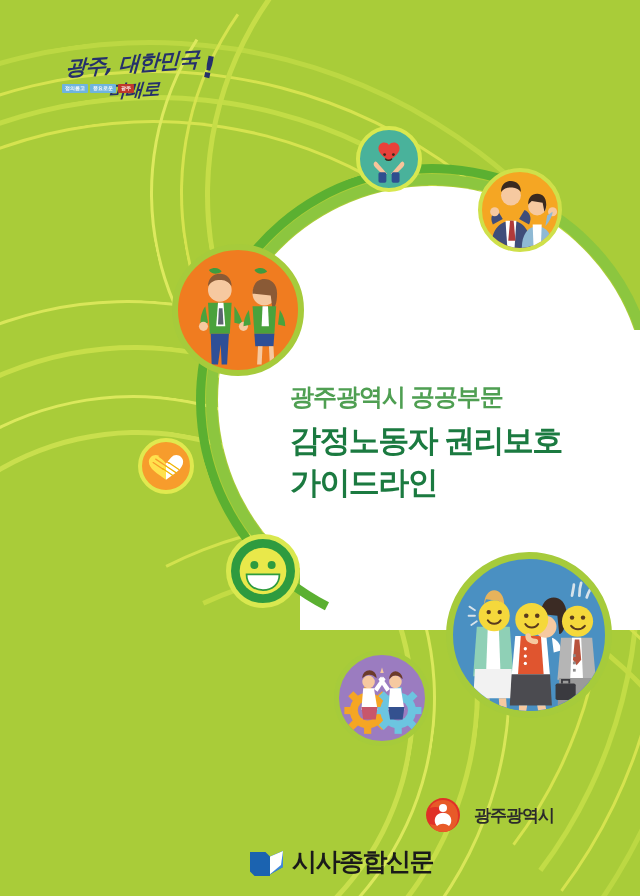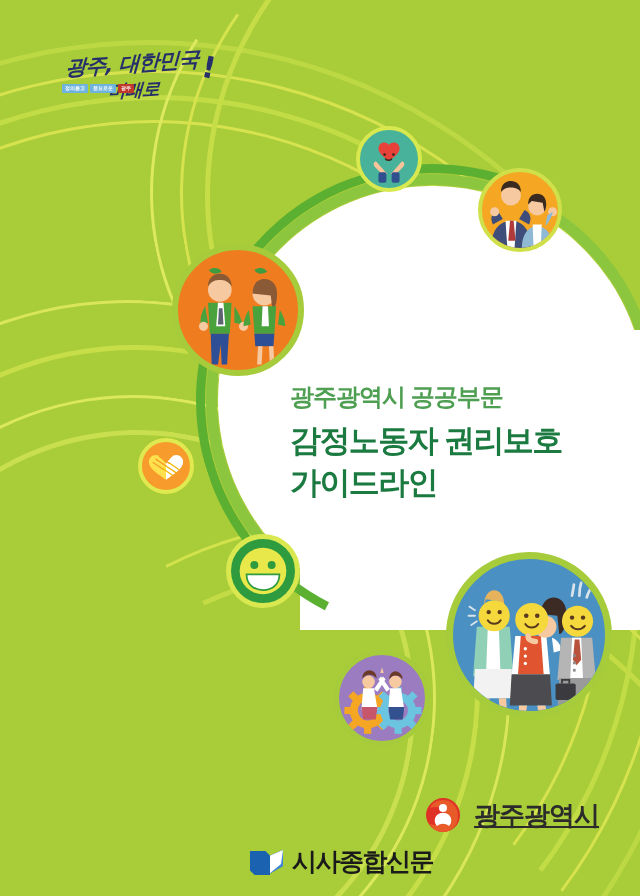--- a/index.html
+++ b/index.html
@@ -134,23 +134,23 @@
   .b-people2{left:478px;top:168px;width:84px;height:84px;background:#f5a623;border:4px solid #cfe04a;box-sizing:border-box;}
   .b-couple{left:172px;top:244px;width:132px;height:132px;background:#f07c20;border:6px solid #a6cb3b;box-sizing:border-box;}
   .b-hands{left:138px;top:438px;width:56px;height:56px;background:#f79c2c;border:4px solid #e0e94f;box-sizing:border-box;}
   .b-smile{left:226px;top:534px;width:74px;height:74px;background:#2e9b3f;border:5px solid #d9e84f;box-sizing:border-box;}
   .b-gears{left:334px;top:650px;width:96px;height:96px;background:#9b7cc0;border:5px solid #a6cb3b;box-sizing:border-box;}
   .b-masks{left:446px;top:552px;width:166px;height:166px;background:#4a90c2;border:7px solid #a6cb3b;box-sizing:border-box;}
 
   
   .city-logo{position:absolute;left:424px;top:796px;display:flex;align-items:center;gap:12px;}
   .city-mark{width:38px;height:38px;position:relative;}
-  .city-name{font-size:26px;font-weight:bold;color:#2b2b2b;letter-spacing:-1px;text-decoration:underline;}
-
-  .press-logo{position:absolute;left:249px;top:845px;display:flex;align-items:center;gap:7px;}
+  .city-name{font-size:17px;font-weight:bold;color:#2b2b2b;letter-spacing:-1px;}
+
+  .press-logo{position:absolute;left:249px;top:845px;display:flex;align-items:flex-end;gap:7px;}
   .press-mark{width:36px;height:30px;position:relative;}
   .press-name{font-size:25px;font-weight:bold;color:#1a1a1a;letter-spacing:-1.5px;}
 </style>
 </head>
 <body>
 
 <div class="cover">
 
   <div class="swirls">
     <div class="arc y arc-a"></div>

